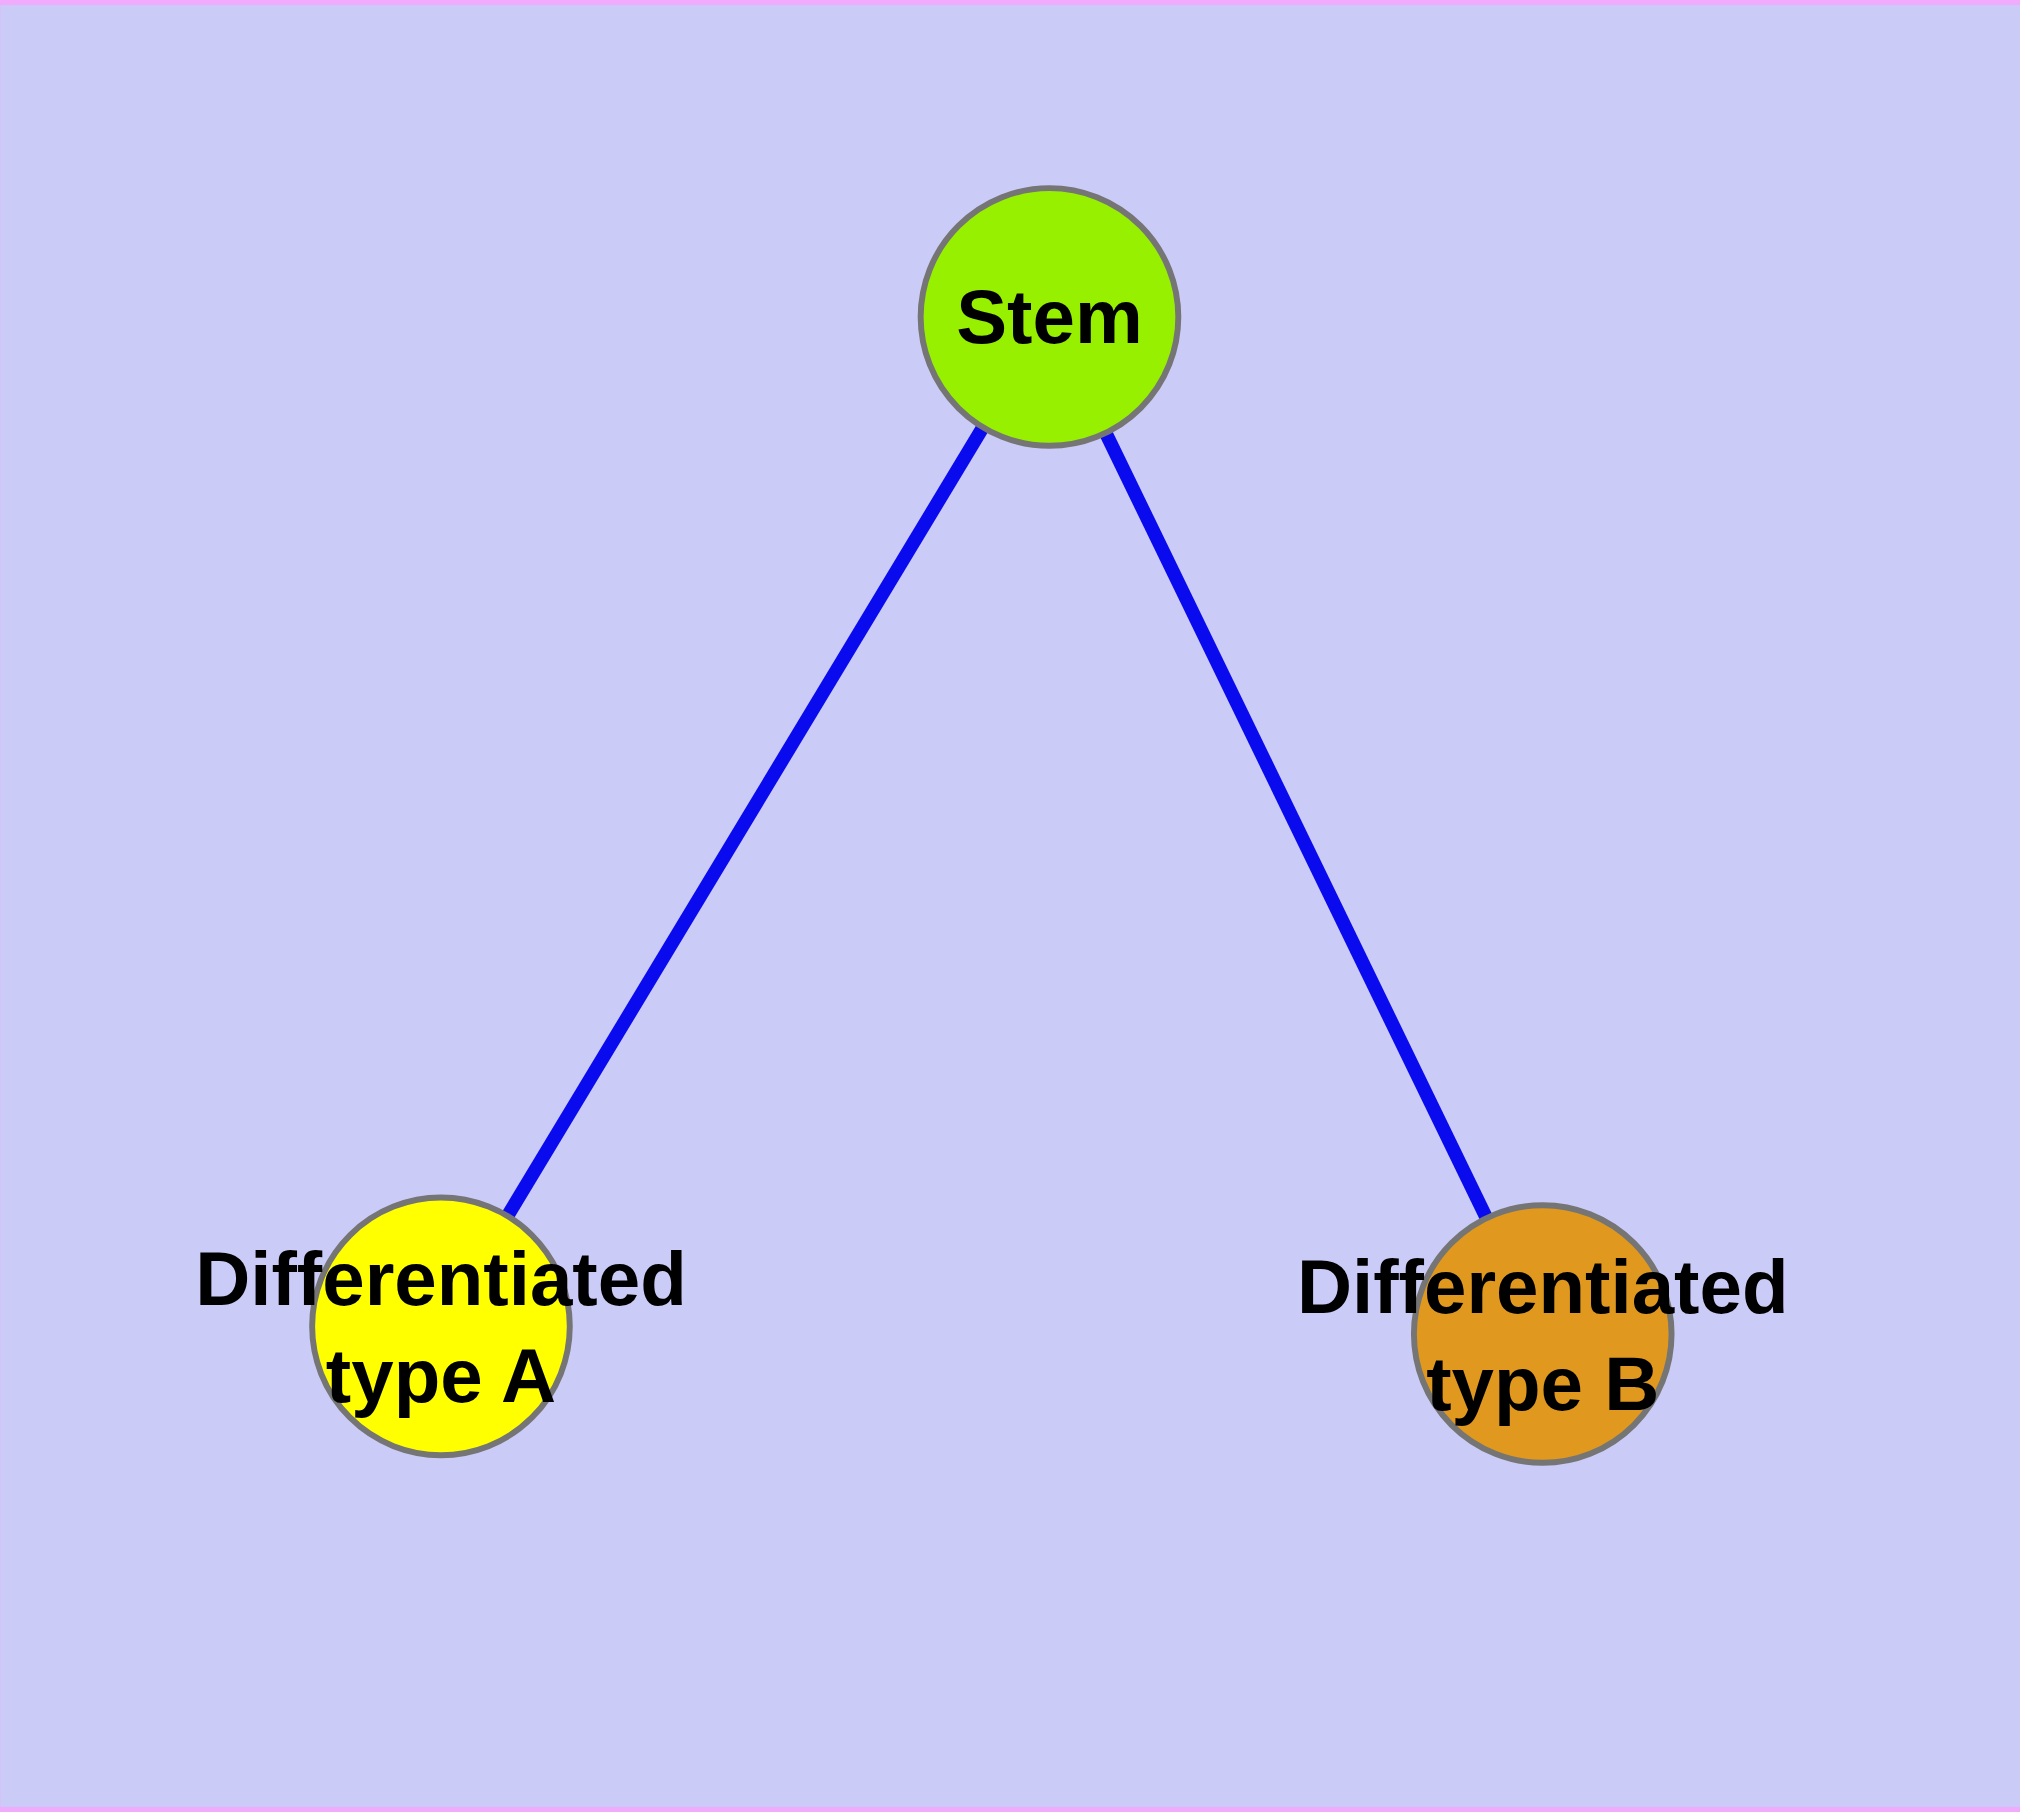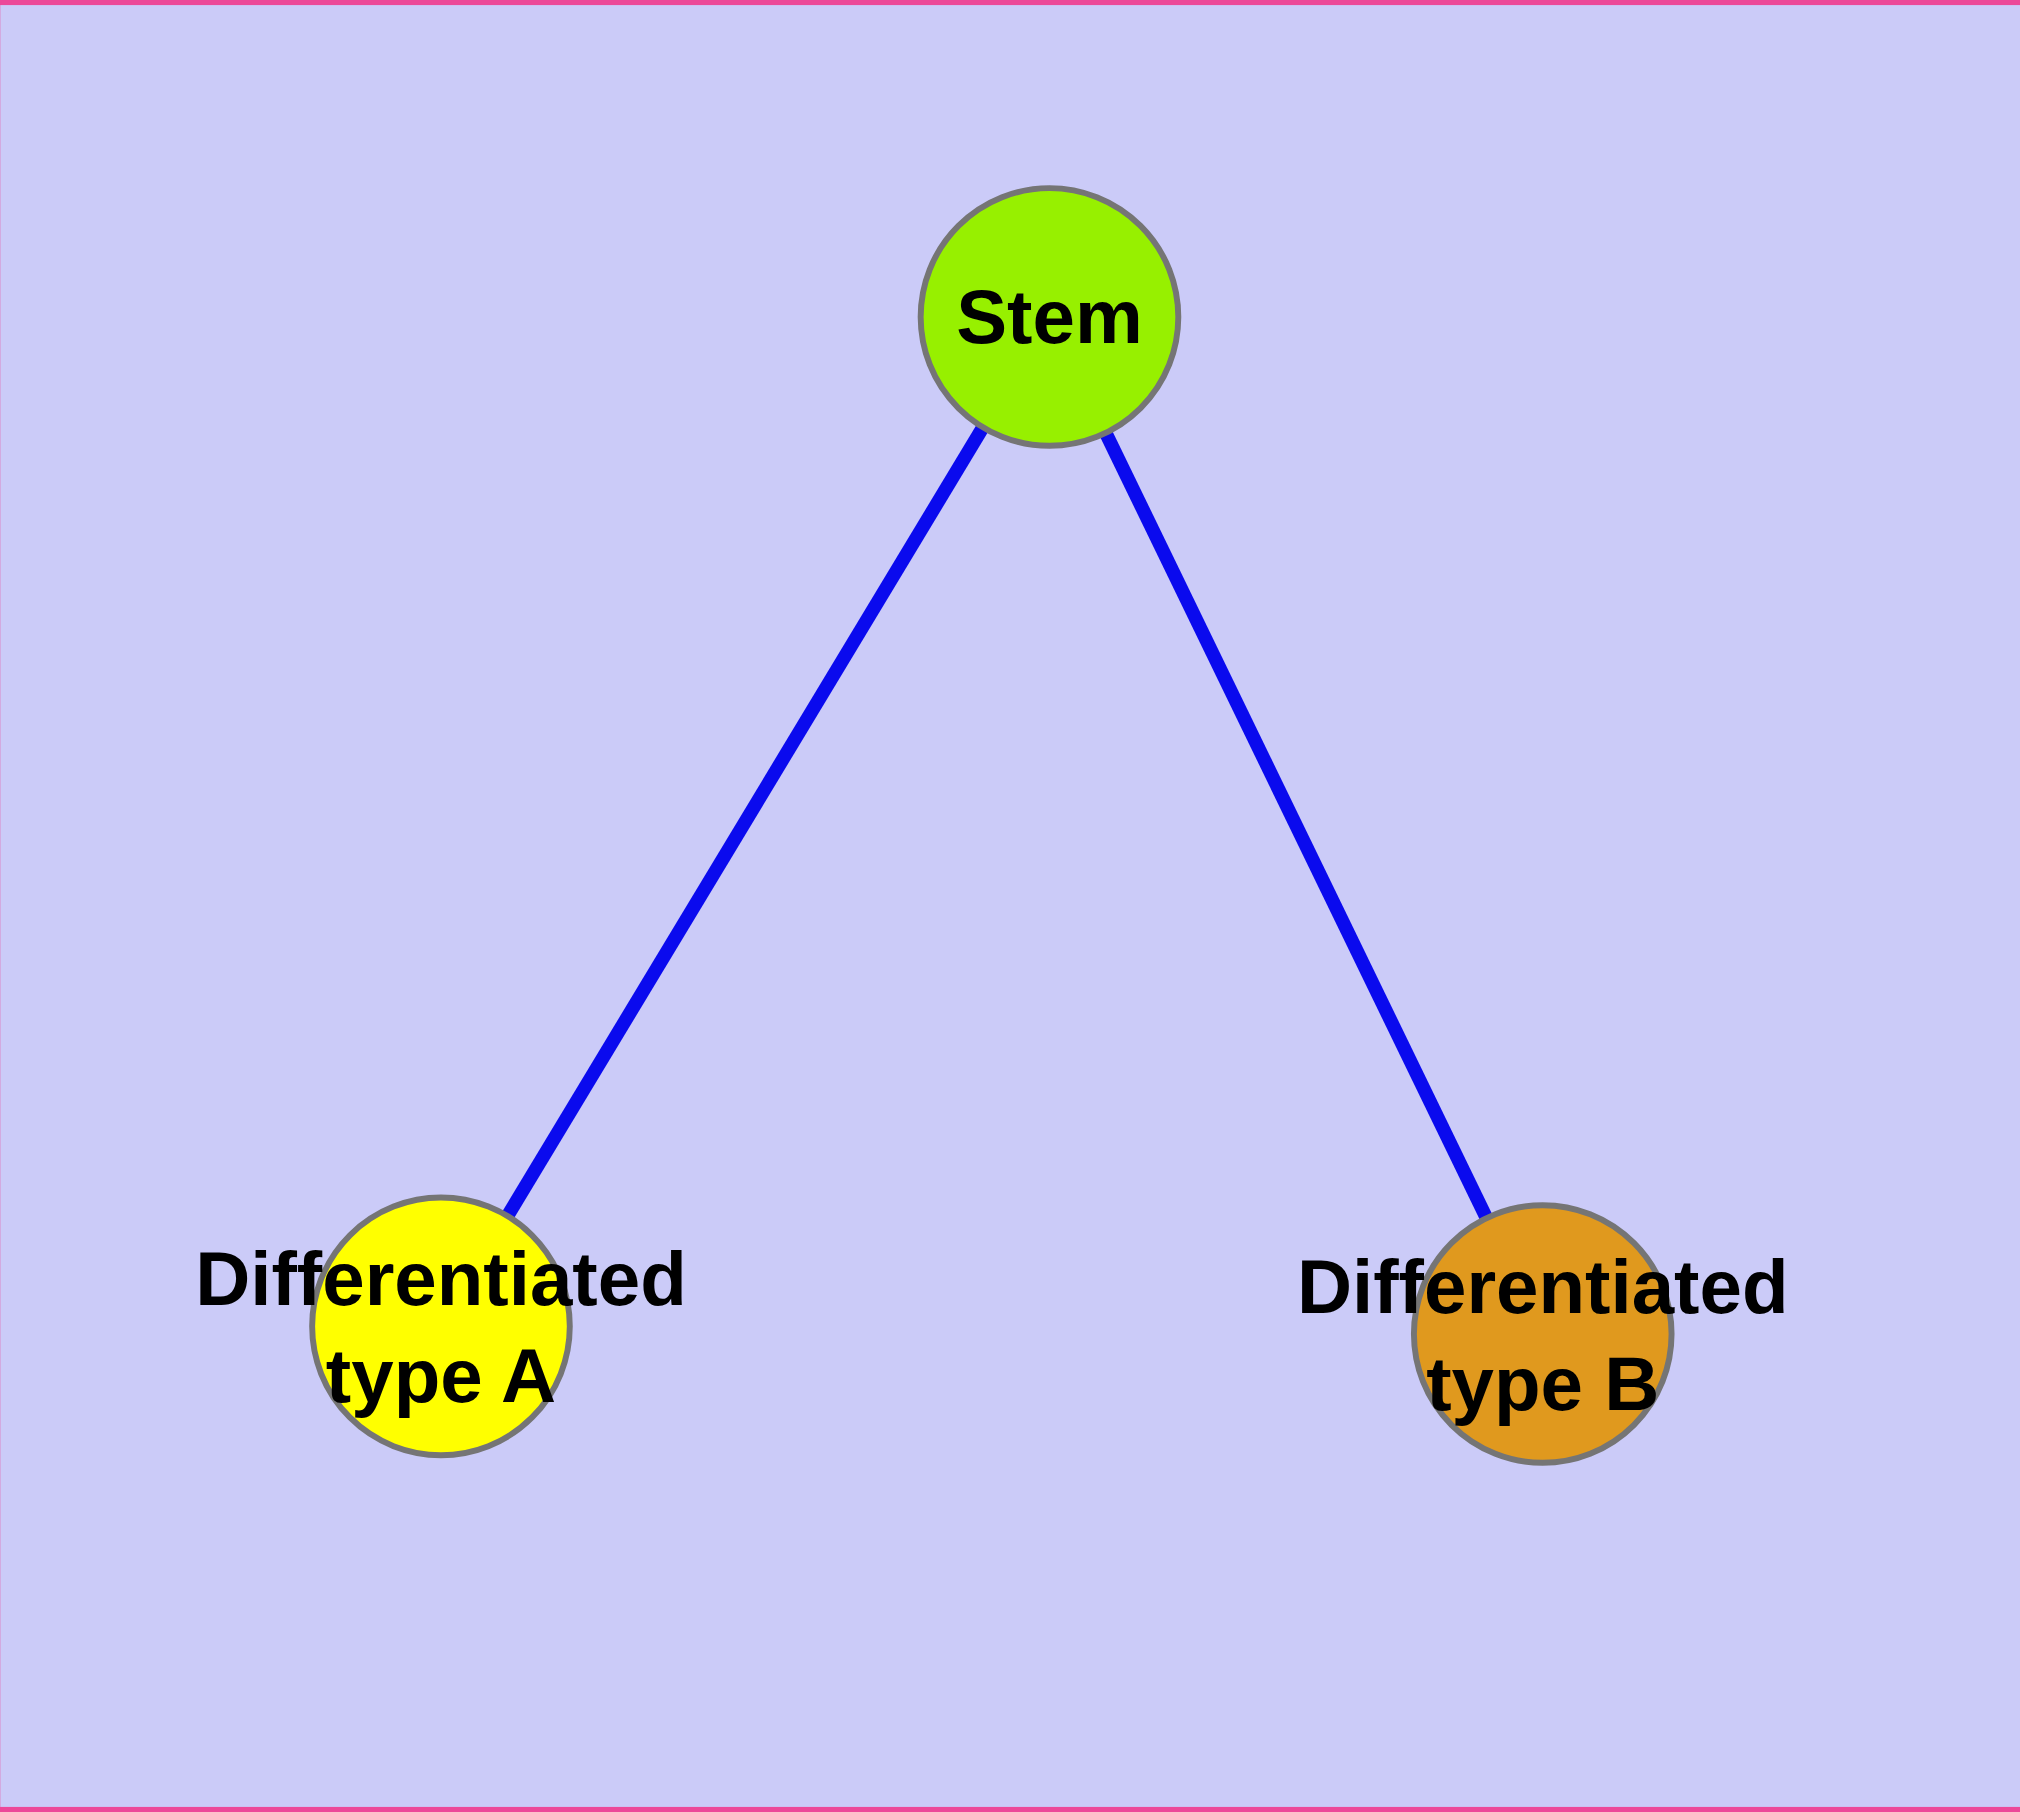--- a/index.html
+++ b/index.html
@@ -8,21 +8,21 @@
     background: #ffffff;
     width: 2021px;
     height: 1812px;
     overflow: hidden;
     font-family: "Liberation Sans", sans-serif;
   }
   #stage {
     position: relative;
     width: 2021px;
     height: 1812px;
-    background: #ec4899;
+    background: #f0abfc;
   }
   svg {
     display: block;
   }
   .node-label {
     font-family: "Liberation Sans", "DejaVu Sans", sans-serif;
     font-weight: bold;
     font-size: 90px;
     text-anchor: middle;
   }

